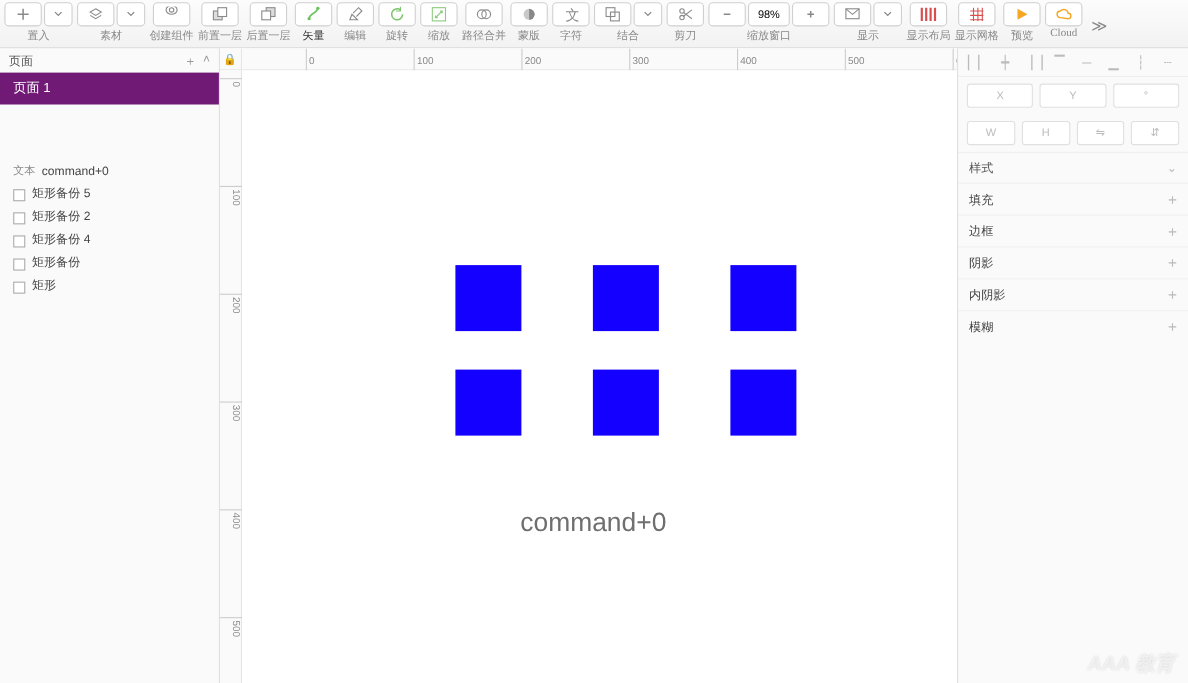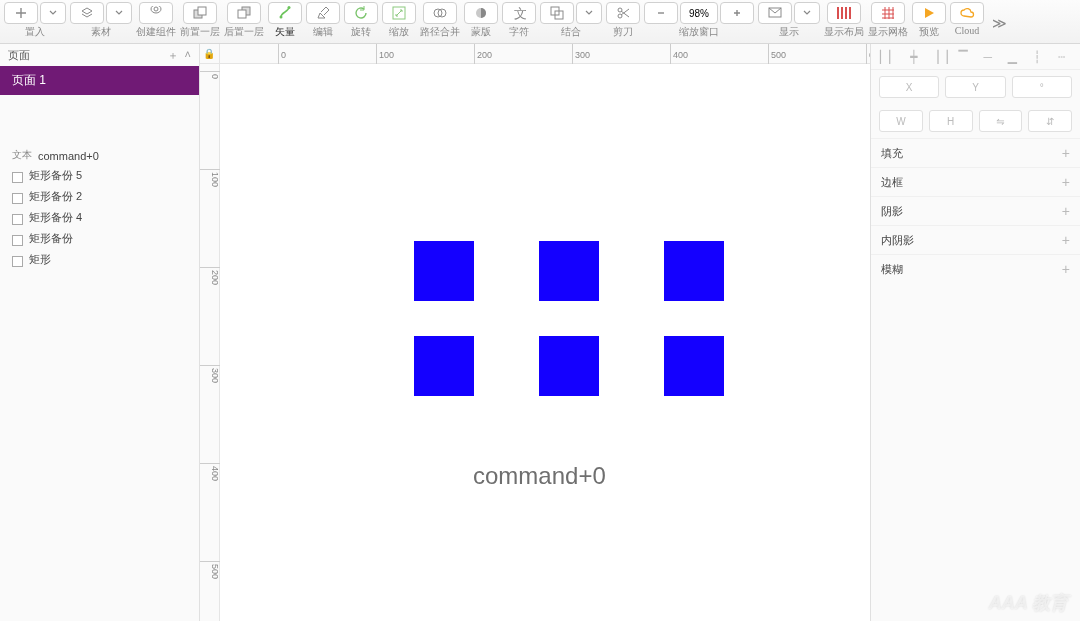--- a/index.html
+++ b/index.html
@@ -386,20 +386,24 @@
       <div class="coord-box">X</div>
       <div class="coord-box">Y</div>
       <div class="coord-box">°</div>
     </div>
     <div class="coord-row">
       <div class="coord-box">W</div>
       <div class="coord-box">H</div>
       <div class="coord-box" style="color:#bbb;">⇋</div>
       <div class="coord-box" style="color:#bbb;">⇵</div>
     </div>
+    <div class="section-head">
+      <span>样式</span>
+      <span class="chev">⌄</span>
+    </div>
     <div id="style-sections">
         <div class="section-row">
           <span>填充</span>
           <span class="plus">+</span>
         </div>
         <div class="section-row">
           <span>边框</span>
           <span class="plus">+</span>
         </div>
         <div class="section-row">

